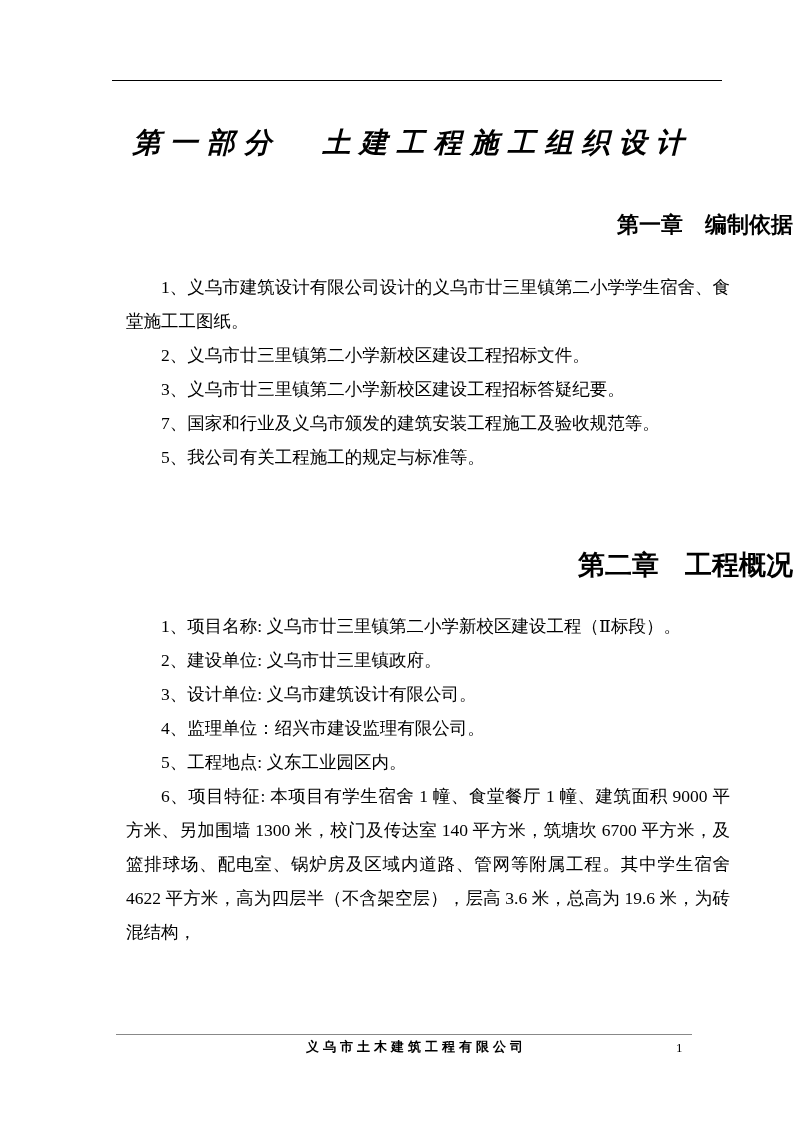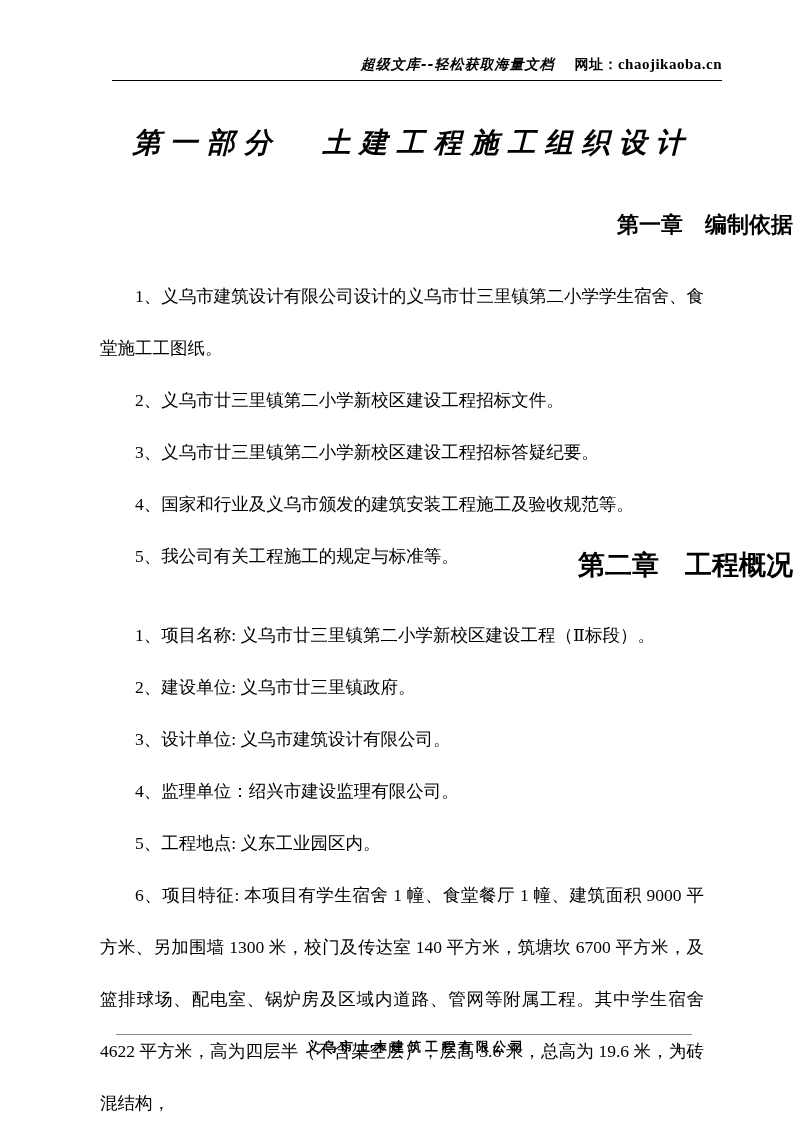--- a/index.html
+++ b/index.html
@@ -16,54 +16,49 @@
   .part-title { position: absolute; left: 0; top: 124px; width: 793px; text-align: center; font-family: "DejaVu Serif", serif; font-weight: bold; font-style: italic; font-size: 28px; letter-spacing: 9px; white-space: nowrap; margin-left: 16px; }
   .part-title .sp { display: inline-block; width: 42px; }
 
   .chapter { position: absolute; left: 0; width: 793px; text-align: right; font-family: "DejaVu Sans", sans-serif; font-weight: bold; white-space: nowrap; }
   .chapter .sp { display: inline-block; }
   .ch1 { top: 210px; font-size: 22px; }
   .ch1 .sp { width: 22px; }
   .ch2 { top: 547px; font-size: 27px; }
   .ch2 .sp { width: 26px; }
 
-  .body-block { position: absolute; left: 100px; width: 604px; font-family: "Liberation Serif", "DejaVu Serif", serif; font-size: 17.5px; line-height: 52px; text-align: justify; }
+  .body-block { position: absolute; left: 126px; width: 604px; font-family: "Liberation Serif", "DejaVu Serif", serif; font-size: 17.5px; line-height: 34px; text-align: justify; }
   .body-block p { margin: 0; text-indent: 35px; }
   .blk1 { top: 270px; }
   .blk2 { top: 609px; }
 
   .footer-rule { position: absolute; left: 116px; top: 1034px; width: 576px; height: 0; border-top: 1px solid #888; }
   .footer-text { position: absolute; left: 0; top: 1038px; width: 793px; text-align: center; font-family: "DejaVu Serif", serif; font-weight: bold; font-size: 13px; letter-spacing: 4px; white-space: nowrap; padding-left: 20px; }
   .page-number { position: absolute; left: 676px; top: 1040px; font-family: "Liberation Serif", serif; font-size: 13px; }
 </style>
 </head>
 <body>
 
 <div class="page">
 
-  <div class="header">
-    <div class="header-text">
-      <span class="slogan">超级文库--轻松获取海量文档</span><span class="gap"></span><span>网址：</span><span class="url">chaojikaoba.cn</span>
-    </div>
-  </div>
   <div class="header-rule"></div>
 
   <div class="part-title">
     <span>第一部分</span><span class="sp"></span><span>土建工程施工组织设计</span>
   </div>
 
   <div class="chapter ch1">
     <span>第一章</span><span class="sp"></span><span>编制依据</span>
   </div>
 
   <div class="body-block blk1">
     <p>1、义乌市建筑设计有限公司设计的义乌市廿三里镇第二小学学生宿舍、食堂施工工图纸。</p>
     <p>2、义乌市廿三里镇第二小学新校区建设工程招标文件。</p>
     <p>3、义乌市廿三里镇第二小学新校区建设工程招标答疑纪要。</p>
-    <p>4、国家和行业及义乌市颁发的建筑安装工程施工及验收规范等。</p>
+    <p>7、国家和行业及义乌市颁发的建筑安装工程施工及验收规范等。</p>
     <p>5、我公司有关工程施工的规定与标准等。</p>
   </div>
 
   <div class="chapter ch2">
     <span>第二章</span><span class="sp"></span><span>工程概况</span>
   </div>
 
   <div class="body-block blk2">
     <p>1、项目名称: 义乌市廿三里镇第二小学新校区建设工程（Ⅱ标段）。</p>
     <p>2、建设单位: 义乌市廿三里镇政府。</p>

